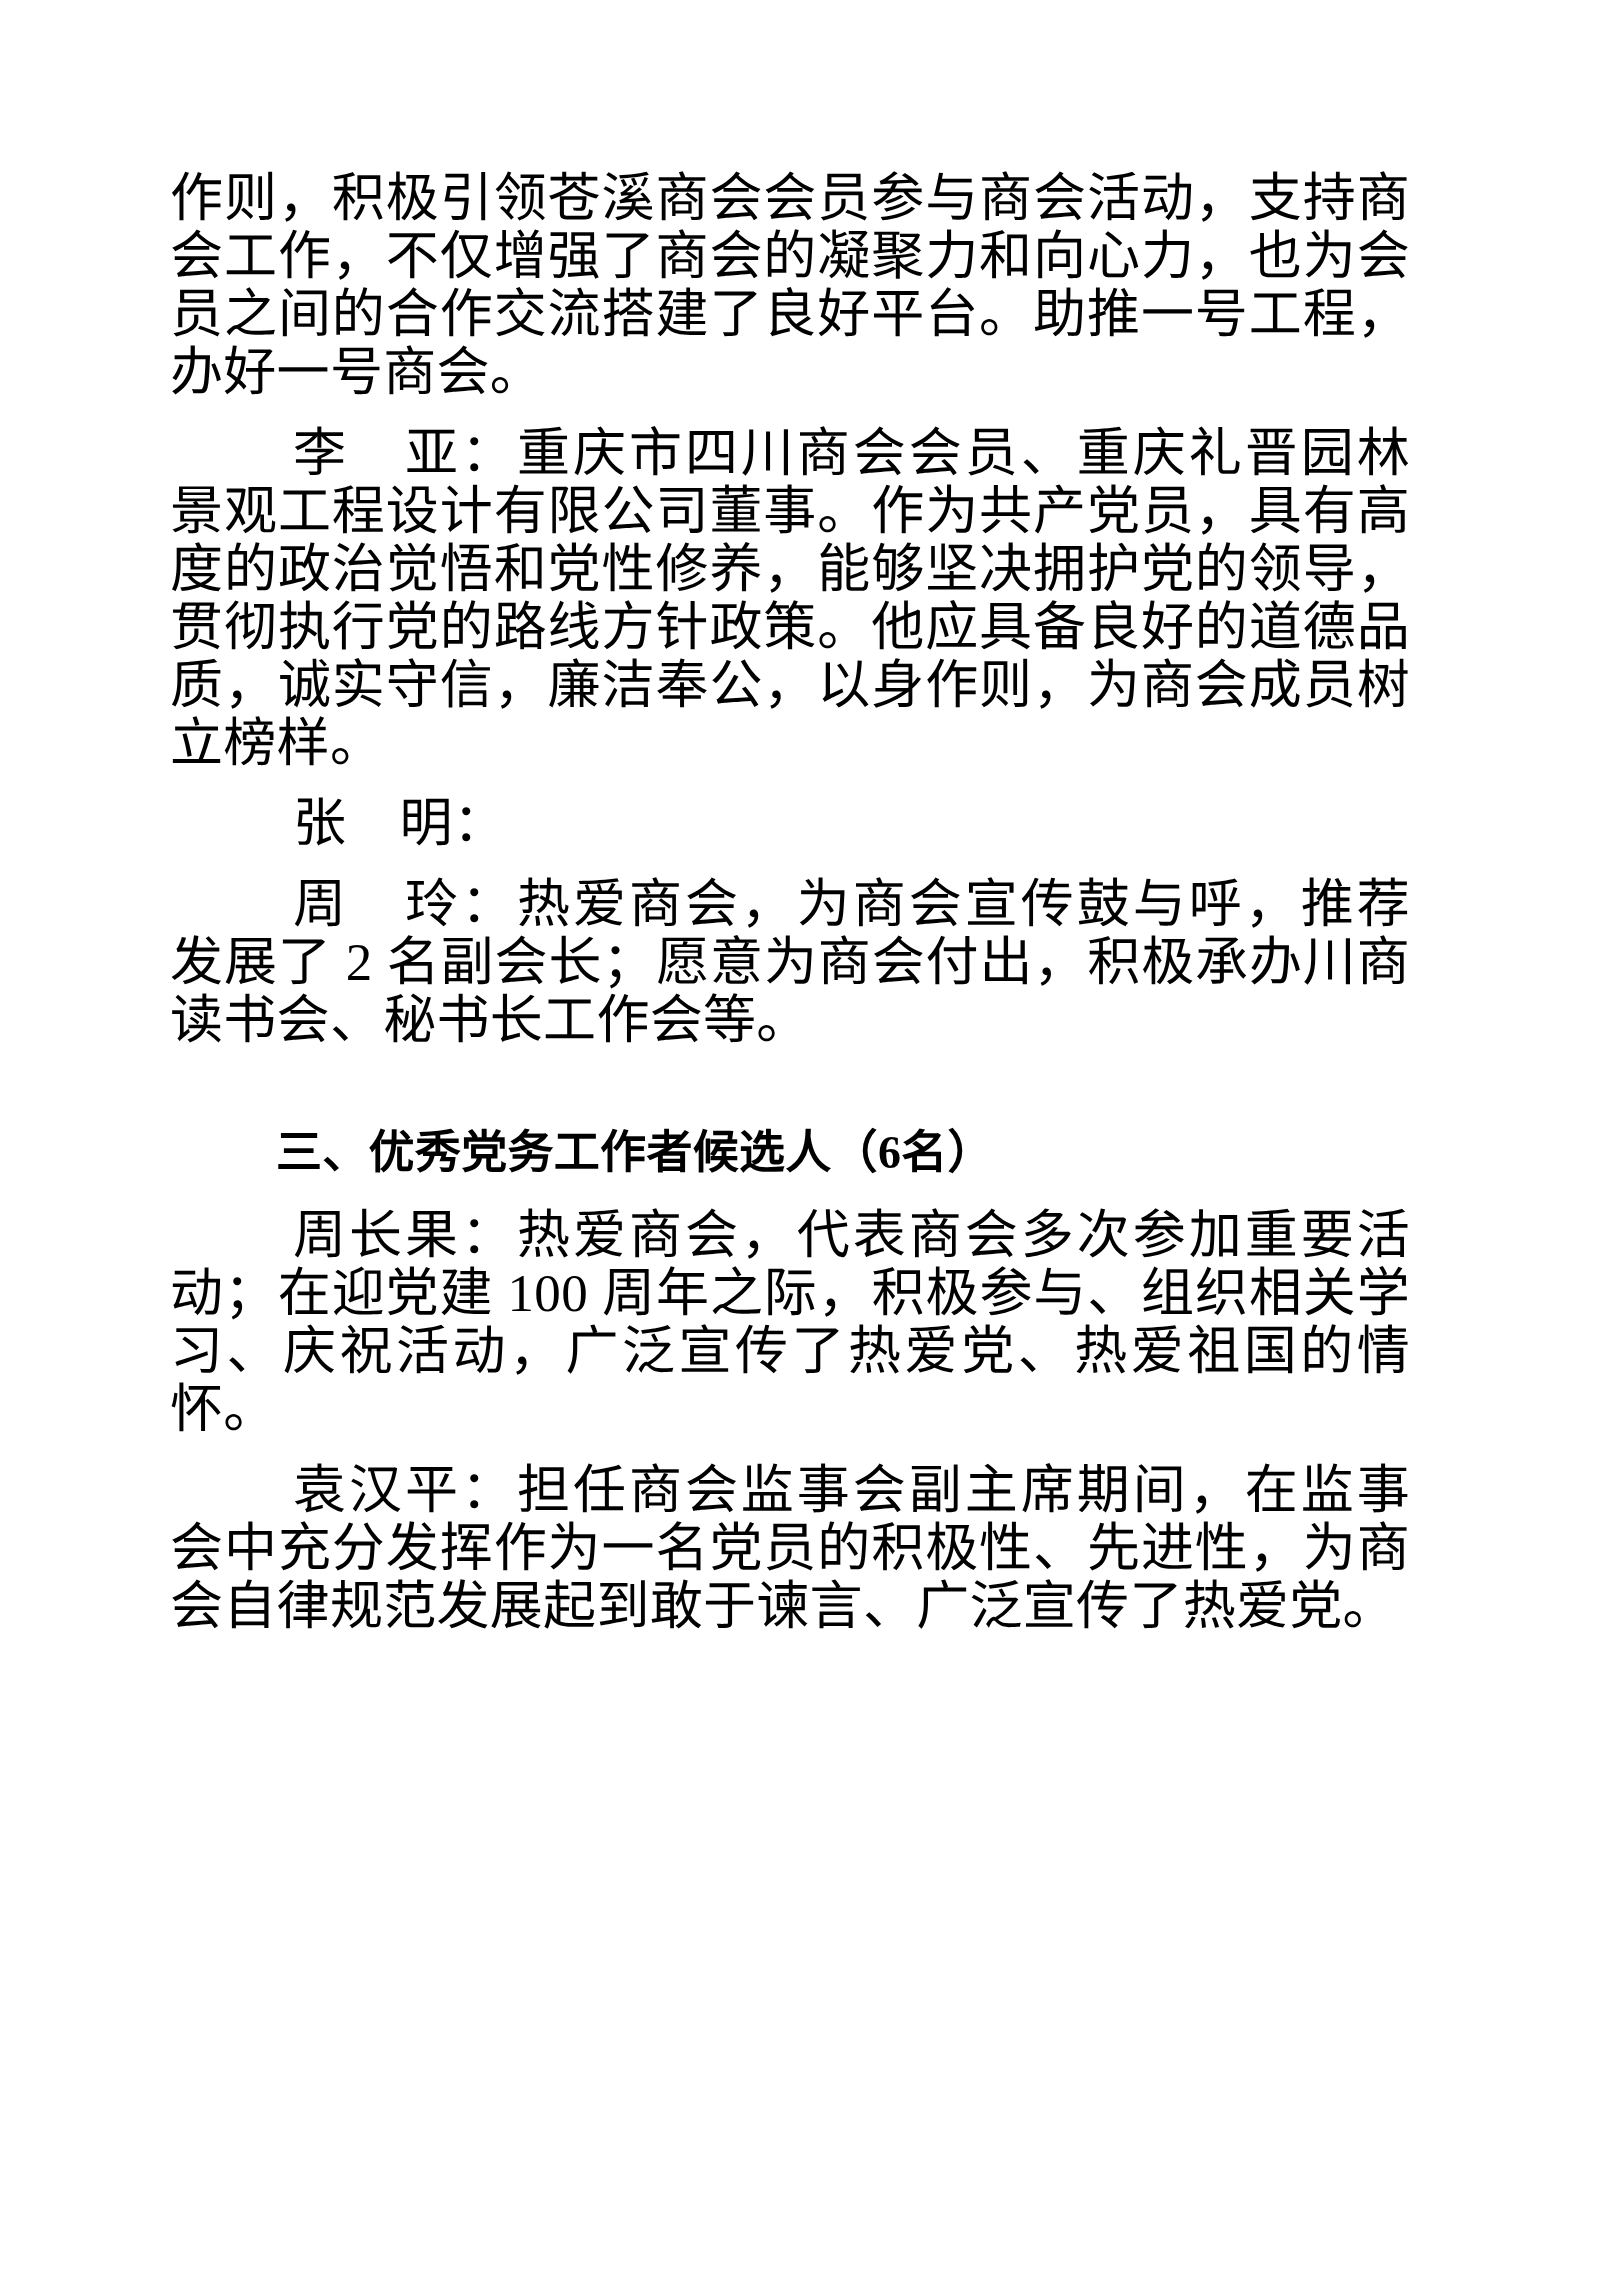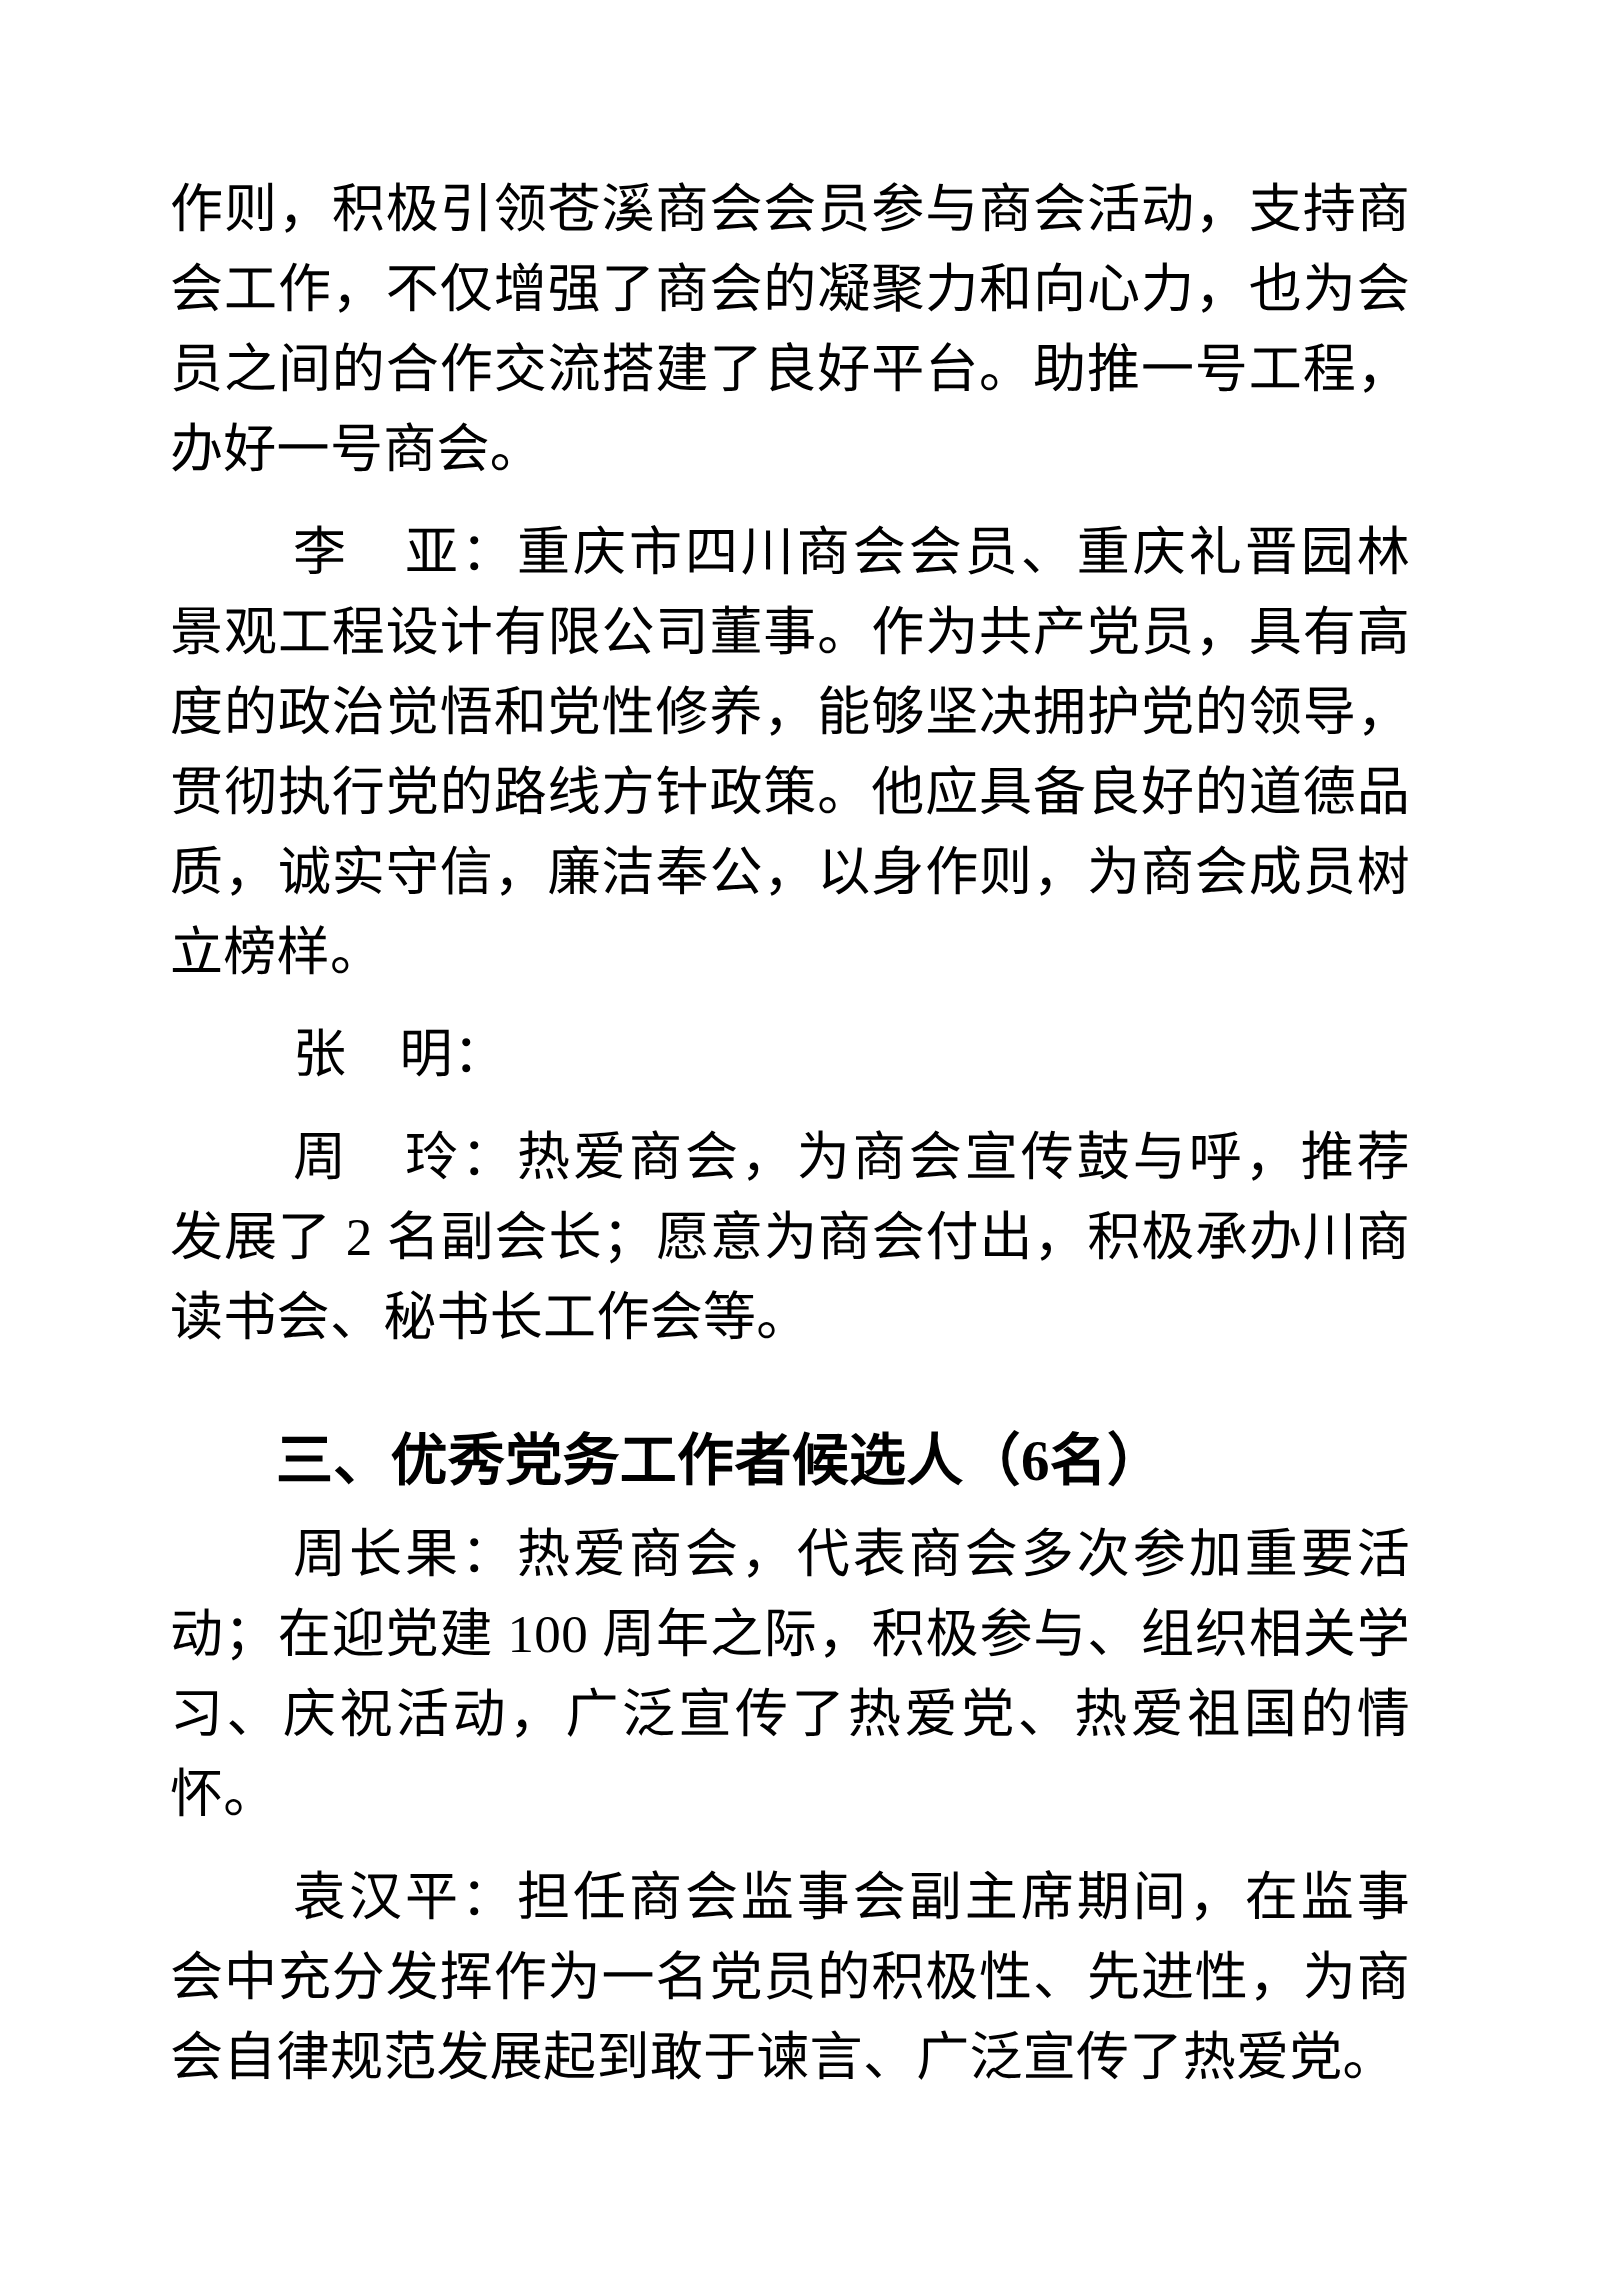--- a/index.html
+++ b/index.html
@@ -21,21 +21,21 @@
     left: 170px;
     top: 169px;
     width: 1240px;
   }
   
   .para {
     margin: 0;
     padding: 0;
     font-family: "Liberation Serif", "DejaVu Serif", serif;
     font-size: 53px;
-    line-height: 80px;
+    line-height: 58px;
     color: #000000;
     text-align: justify;
     text-justify: inter-character;
     text-indent: 0;
     letter-spacing: 0.3px;
     word-break: break-all;
     white-space: normal;
     -webkit-font-smoothing: antialiased;
     
     font-synthesis: none;
@@ -46,21 +46,21 @@
   }
   
   .para.indent {
     text-indent: 106px;
   }
   
   .heading {
     margin: 0;
     padding: 0;
     font-family: "Liberation Serif", "DejaVu Serif", serif;
-    font-size: 57px;
+    font-size: 46px;
     line-height: 62px;
     color: #000000;
     font-weight: 700;
     text-indent: 106px;
     text-align: left;
     letter-spacing: 0.3px;
   }
   
   .name {
     font-weight: 700;

